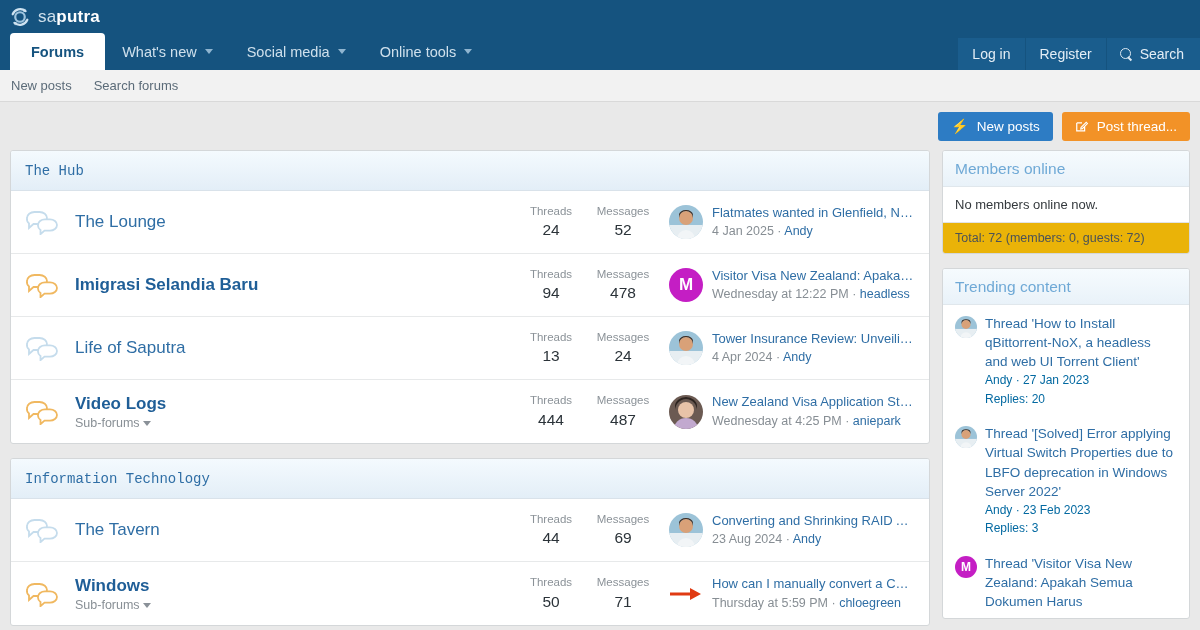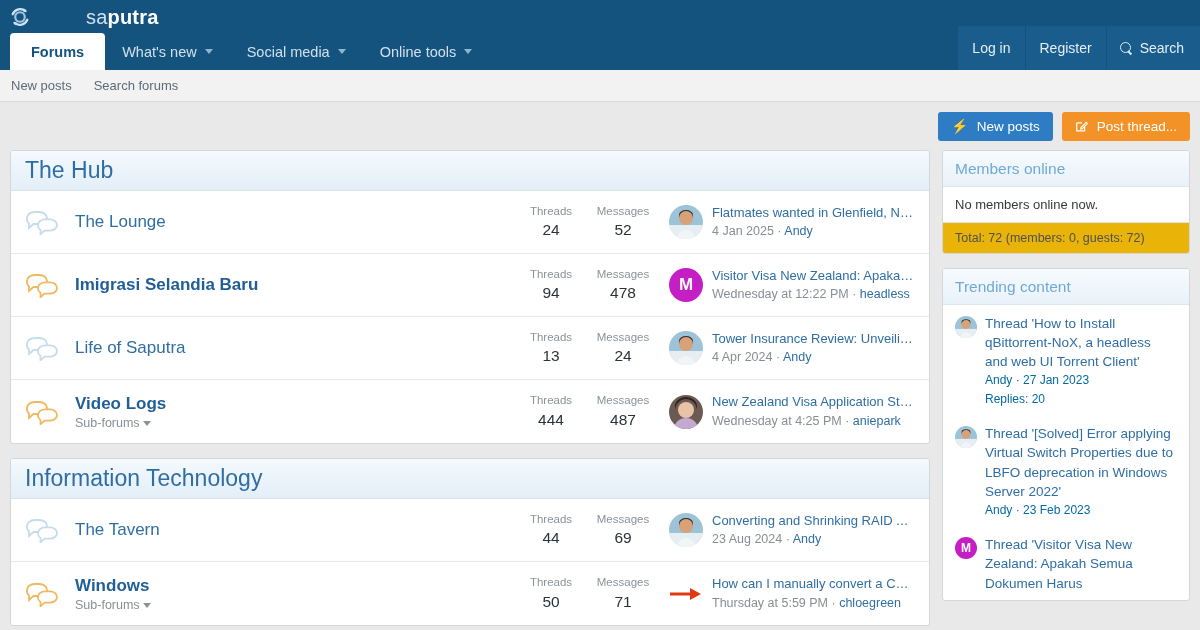--- a/index.html
+++ b/index.html
@@ -7,40 +7,40 @@
     width: 1200px; height: 630px;
     font-family: "Liberation Sans", sans-serif;
     background: #e9e9e9;
     overflow: hidden;
   }
 
   
   .site-header { background: #15537f; width: 100%; }
   .logo-row { height: 33px; display: flex; align-items: center; padding-left: 9px; }
   .logo-icon { width: 22px; height: 22px; margin-right: 7px; flex: 0 0 auto; }
-  .logo-text { font-size: 20px; color: #e9f1f7; letter-spacing: .2px; line-height: 1; margin-left: 48px; }
+  .logo-text { font-size: 17px; color: #e9f1f7; letter-spacing: .2px; line-height: 1; }
   .logo-text b { font-weight: 700; color: #fff; }
   .logo-text span.light { font-weight: 400; color: #cfe0ec; }
 
   .nav-row { height: 37px; display: flex; align-items: flex-start; position: relative; }
   .nav-left { display: flex; align-items: flex-end; height: 37px; }
   .nav-tab {
     height: 37px; display: flex; align-items: center; gap: 8px;
     padding: 0 17px; color: #cfe0ec; font-size: 14.5px; white-space: nowrap;
     cursor: pointer;
   }
   .nav-tab.selected {
     background: #fff; color: #15537f; font-weight: 700;
     border-radius: 4px 4px 0 0; margin-left: 10px; padding: 0 21px;
   }
   .caret { width: 0; height: 0; border-left: 4px solid transparent;
            border-right: 4px solid transparent; border-top: 5px solid #8fb5d0; }
   .nav-right { margin-left: auto; display: flex; align-items: flex-end; height: 37px; }
   .nav-btn {
-    height: 44px; display: flex; align-items: center; gap: 7px;
+    height: 32px; display: flex; align-items: center; gap: 7px;
     padding: 0 14px; color: #e4eef6; font-size: 14px; background: #1a5d8d;
     margin-left: 1px; cursor: pointer;
   }
   .nav-btn.search { padding: 0 16px 0 13px; }
   .srch-icon { width: 13px; height: 13px; position: relative; display: inline-block; }
   .srch-icon::before {
     content: ""; position: absolute; left: 0; top: 0; width: 9px; height: 9px;
     border: 1.6px solid #dce9f3; border-radius: 50%;
   }
   .srch-icon::after {
@@ -73,23 +73,24 @@
   .wrap { display: flex; gap: 12px; padding: 0 10px; align-items: flex-start; }
   .col-main { width: 920px; flex: 0 0 920px; }
   .col-side { width: 248px; flex: 0 0 248px; }
 
   .block {
     background: #fff; border: 1px solid #d4d7d9; border-radius: 3px;
     margin-bottom: 14px; overflow: hidden;
   }
   .block-hdr {
     height: 40px; display: flex; align-items: center; padding: 4px 14px;
-    font-size: 23px; color: #2f6ea5;
+    font-size: 14px; color: #2f6ea5;
     background: linear-gradient(to bottom, #f4fafe 0%, #e3eef7 100%);
     border-bottom: 1px solid #d9e2ea;
+    font-family: Liberation Mono, monospace;
   }
 
   
   .node {
     display: flex; align-items: center; height: 63px;
     border-bottom: 1px solid #e7e9ea; padding: 0 12px 0 14px;
   }
   .node:last-child { border-bottom: none; }
   .node-icon { width: 40px; flex: 0 0 40px; display: flex; align-items: center; }
   .bubbles { width: 34px; height: 26px; }
@@ -483,20 +484,21 @@
               <rect width="34" height="34" fill="#9cc3d8"></rect>
               <rect y="20" width="34" height="14" fill="#e7eef2"></rect>
               <circle cx="17" cy="13" r="7" fill="#d9a178"></circle>
               <path d="M10 13 a7 7 0 0 1 14 0 v-3 a7 5 0 0 0 -14 0z" fill="#3c2b22"></path>
               <path d="M8 34 a9 9 0 0 1 18 0z" fill="#f2f5f7"></path>
             </svg>
         </div>
         <div class="trend-text">
           <div class="trend-title">Thread '[Solved] Error applying Virtual Switch Properties due to LBFO deprecation in Windows Server 2022'</div>
           <div class="trend-meta">Andy · 23 Feb 2023</div>
+          <div class="trend-meta">Replies: 3</div>
         </div>
       </div>
 
       <div class="trend-item">
         <div class="avatar letter" style="background:#c41ec4">
           <span>M</span>
         </div>
         <div class="trend-text">
           <div class="trend-title">Thread 'Visitor Visa New Zealand: Apakah Semua Dokumen Harus</div>
         </div>

